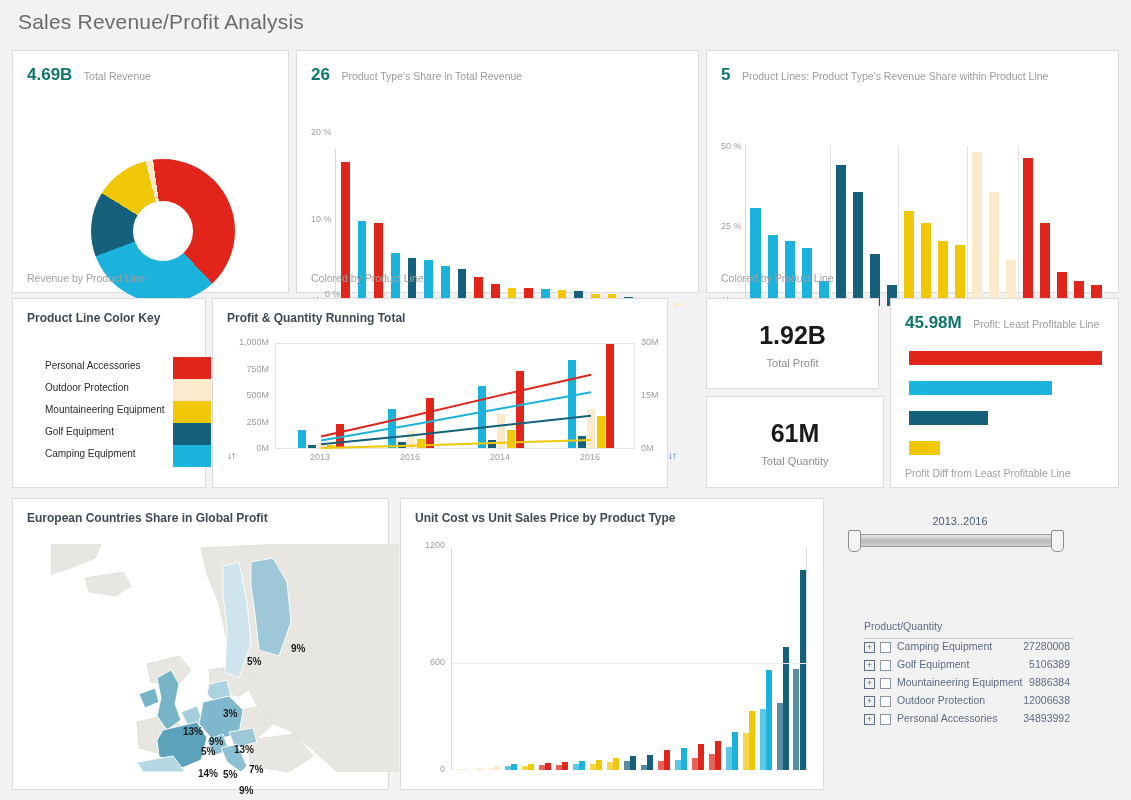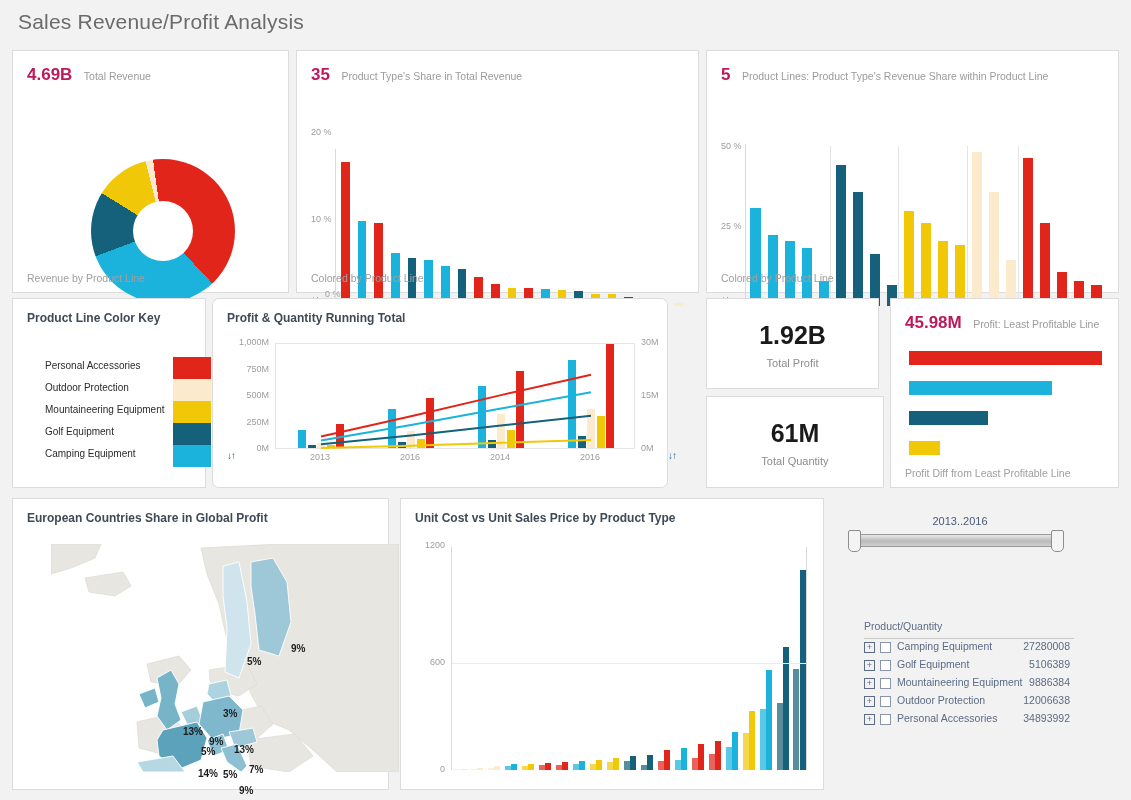--- a/index.html
+++ b/index.html
@@ -11,21 +11,21 @@
     color:#3b3b3b;
     overflow:hidden;
   }
   .dash-title {
     position:absolute; left:18px; top:10px;
     font-size:21px; color:#6b6b6b; font-weight:400; letter-spacing:.2px;
   }
   .panel {
     position:absolute; background:#fff; border:1px solid #dcdcdc;
   }
-  .kpi-num { font-size:17px; font-weight:bold; color:#be185d; }
+  .kpi-num { font-size:17px; font-weight:bold; color:#0f766e; }
   .kpi-lbl { font-size:10.5px; color:#9b9b9b; }
   .panel-cap { position:absolute; bottom:8px; left:14px; font-size:10.5px; color:#a0a0a0; }
   .panel-head { position:absolute; left:14px; top:12px; font-size:12px; font-weight:bold; color:#3f4a56; }
   .axis-lbl { position:absolute; font-size:9px; color:#9d9d9d; }
   .sort-ico { position:absolute; font-size:10px; color:#2a6099; letter-spacing:-1px; }
   .bar { position:absolute; bottom:0; }
   .chart-box { position:absolute; }
 
   
   #donut { position:absolute; left:78px; top:108px; width:144px; height:144px; border-radius:50%; }
@@ -68,21 +68,21 @@
     <span class="kpi-lbl" style="margin-left:7px;">Total Revenue</span>
   </div>
   <div id="donut" style="background: conic-gradient(from -8deg, rgb(225, 37, 27) 0deg, rgb(225, 37, 27) 144.804deg, rgb(27, 179, 219) 144.804deg, rgb(27, 179, 219) 257.43deg, rgb(21, 96, 122) 257.43deg, rgb(21, 96, 122) 309.721deg, rgb(240, 200, 8) 309.721deg, rgb(240, 200, 8) 353.966deg, rgb(251, 234, 203) 353.966deg, rgb(251, 234, 203) 360deg);">
     <div class="hole"></div>
   </div>
   <div class="panel-cap">Revenue by Product Line</div>
 </div>
 
 <div class="panel" style="left:296px;top:50px;width:403px;height:243px;">
   <div style="position:absolute;left:14px;top:14px;">
-    <span class="kpi-num">35</span>
+    <span class="kpi-num">26</span>
     <span class="kpi-lbl" style="margin-left:7px;">Product Type's Share in Total Revenue</span>
   </div>
   <div id="p2ticks">
       <div class="axis-lbl" style="left: 14px; top: 76px;">20 %</div>
       <div class="axis-lbl" style="left: 14px; top: 163px;">10 %</div>
       <div class="axis-lbl" style="left: 28px; top: 238px;">0 %</div>
       <div style="position: absolute; left: 38px; top: 98px; width: 1px; height: 157px; background: rgb(217, 217, 217);"></div>
     </div>
   <div class="sort-ico" style="left:14px;top:243px;">↓↑</div>
   <div class="chart-box" id="p2plot" style="left:40px;top:100px;width:350px;height:155px;">
@@ -172,21 +172,21 @@
         <div class="ck-txt">Golf Equipment</div>
         <div class="ck-sw" style="background: rgb(21, 96, 122);"></div>
       </div>
       <div class="ck-row">
         <div class="ck-txt">Camping Equipment</div>
         <div class="ck-sw" style="background: rgb(27, 179, 219);"></div>
       </div>
     </div>
 </div>
 
-<div class="panel" style="left:212px;top:298px;width:456px;height:190px;border-radius:7px;">
+<div class="panel" style="left:212px;top:298px;width:456px;height:190px;">
   <div class="panel-head">Profit &amp; Quantity Running Total</div>
   <div id="rtleft">
       <div class="axis-lbl" style="left: 10px; top: 38px; width: 46px; text-align: right;">1,000M</div>
       <div class="axis-lbl" style="left: 10px; top: 64.5px; width: 46px; text-align: right;">750M</div>
       <div class="axis-lbl" style="left: 10px; top: 91px; width: 46px; text-align: right;">500M</div>
       <div class="axis-lbl" style="left: 10px; top: 117.5px; width: 46px; text-align: right;">250M</div>
       <div class="axis-lbl" style="left: 10px; top: 144px; width: 46px; text-align: right;">0M</div>
     </div>
   <div id="rtright">
       <div class="axis-lbl" style="left: 428px; top: 38px;">30M</div>

